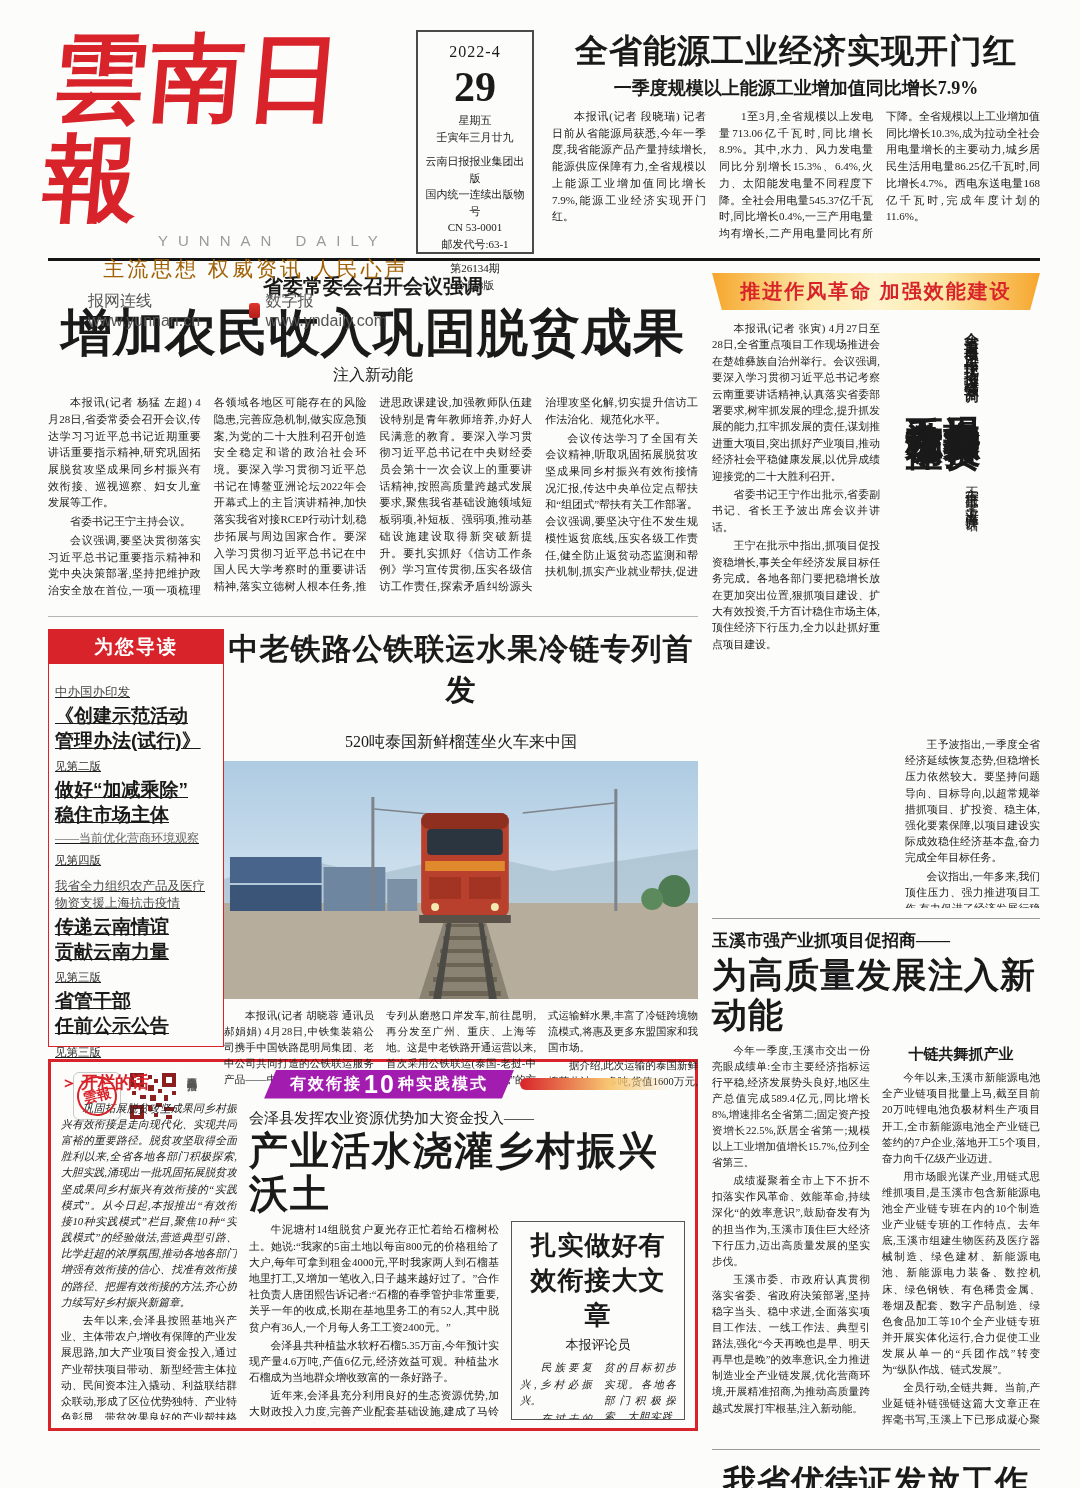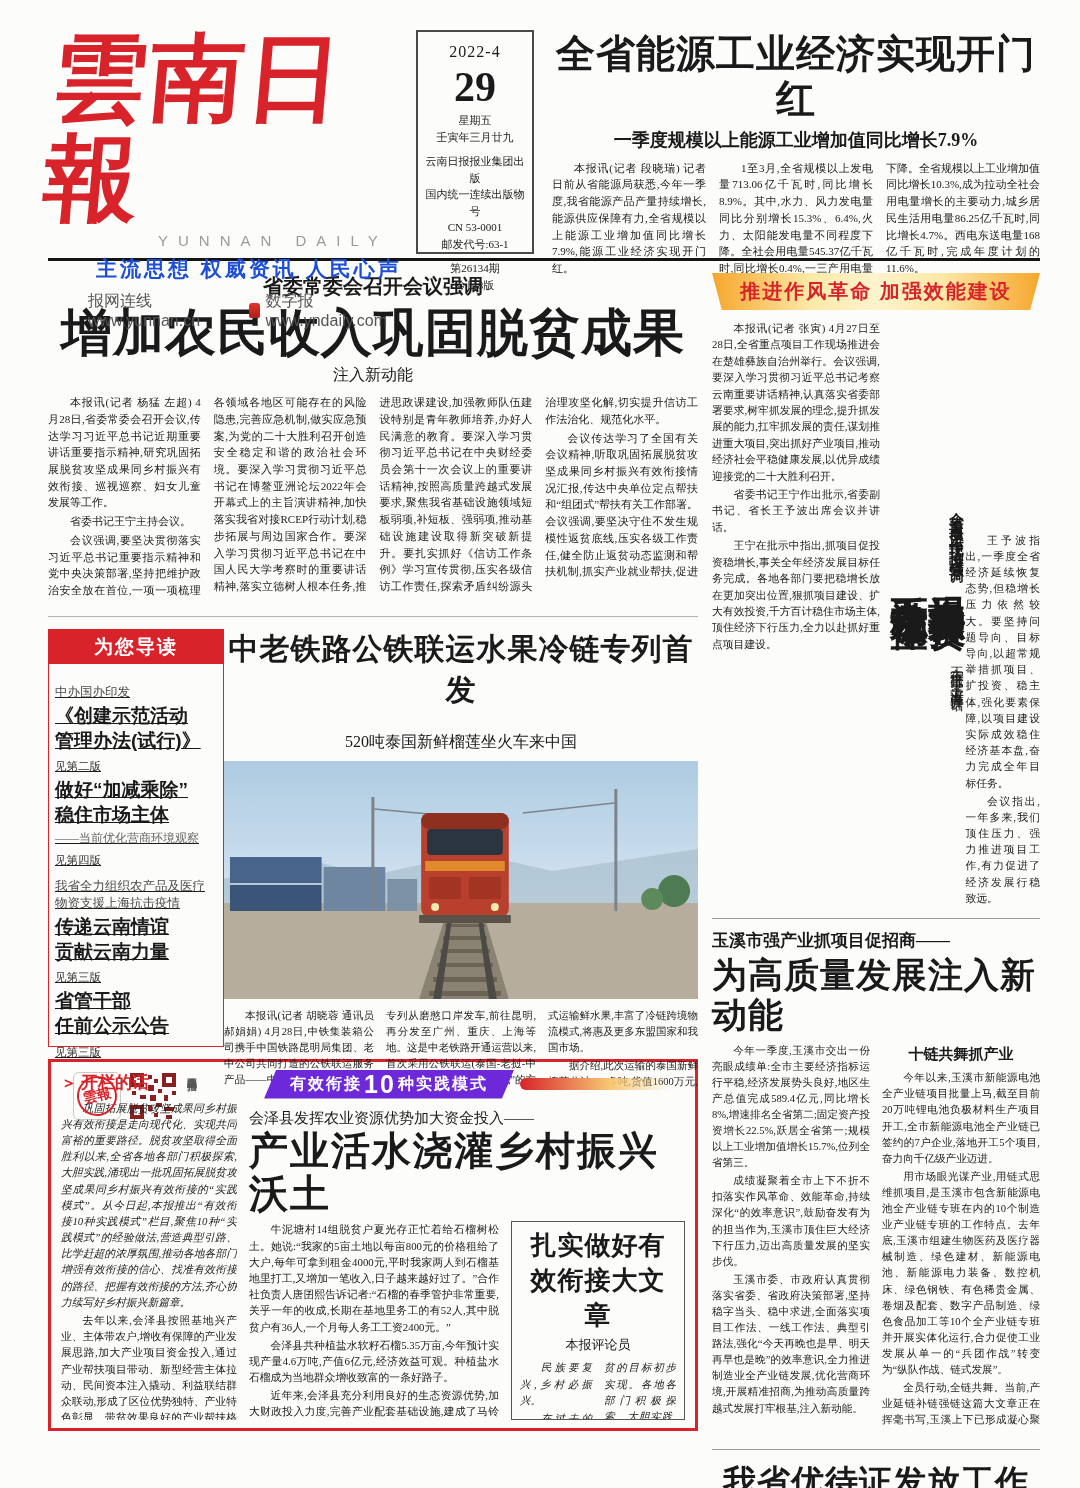--- a/index.html
+++ b/index.html
@@ -7,33 +7,33 @@
         box-sizing:border-box;padding:30px 40px 0 48px;overflow:hidden;
         font-family:"Liberation Serif",serif;color:#1a1a1a;}
   .sans{font-family:"Liberation Sans",sans-serif;}
   p{margin:0 0 2px 0;text-indent:2em;}
   
   .header{display:flex;height:224px;}
   .masthead{width:368px;position:relative;}
   .mast-logo{font-size:95px;font-weight:900;color:#d8232a;line-height:1.05;
              letter-spacing:2px;transform:skewX(-5deg);font-family:"Liberation Serif",serif;}
   .mast-en{font-size:15px;color:#9a9a9a;letter-spacing:10px;margin:2px 0 6px 110px;}
-  .mast-tagline{font-size:21px;font-weight:bold;color:#1d4ed8;letter-spacing:3px;margin-left:48px;}
+  .mast-tagline{font-size:21px;font-weight:normal;color:#a16207;letter-spacing:3px;margin-left:48px;text-align:center;}
   .mast-links{font-size:16px;color:#555;margin:8px 0 0 40px;display:flex;align-items:center;gap:5px;}
   .applogo{width:13px;height:15px;background:linear-gradient(#e2342b,#b01e18);border-radius:3px 3px 2px 2px;display:inline-block;}
   
   .datebox{width:118px;border:2px solid #4a4a4a;box-sizing:border-box;text-align:center;
            padding:8px 4px;font-size:11px;line-height:1.5;flex-shrink:0;}
   .db-month{font-size:16px;letter-spacing:1px;}
   .db-day{font-size:42px;font-weight:bold;line-height:1.1;}
   .db-week{margin-top:2px;}
   .db-sep{height:8px;}
   
   .topstory{flex:1;padding-left:18px;}
-  .ts-head{font-size:39px;font-weight:900;text-align:center;letter-spacing:1px;line-height:1.15;margin-top:2px;}
+  .ts-head{font-size:33px;font-weight:900;text-align:center;letter-spacing:1px;line-height:1.15;margin-top:2px;}
   .ts-sub{font-size:18px;font-weight:bold;text-align:center;margin:6px 0 8px 0;}
   .colbody{font-size:11px;line-height:1.52;text-align:justify;overflow:hidden;}
   .ts-body{column-count:3;column-gap:13px;height:146px;}
   .rule{border-top:3px solid #151515;margin-top:4px;}
   
   .body-row{display:flex;gap:14px;margin-top:12px;}
   .col-main{width:650px;flex-shrink:0;}
   .col-right{flex:1;min-width:0;}
   
   .lead{border-bottom:1px solid #b5b5b5;padding-bottom:10px;}
@@ -66,41 +66,41 @@
   
   .kailan-box{margin-top:12px;border:3px solid #d8232a;box-sizing:border-box;display:flex;gap:12px;
               padding:8px 10px;height:372px;}
   .kl-left{width:176px;flex-shrink:0;overflow:hidden;font-size:10.8px;line-height:1.5;text-align:justify;}
   .kl-header{display:flex;align-items:center;gap:4px;margin-bottom:4px;}
   .kl-arrow{color:#d8232a;font-weight:900;font-size:16px;}
   .kl-title{color:#d8232a;font-size:17px;font-weight:900;font-family:"Liberation Sans",sans-serif;}
   .kl-intro p{font-style:italic;color:#222;}
   .kl-main{flex:1;min-width:0;display:flex;flex-direction:column;}
   .banner-row{display:flex;justify-content:center;align-items:center;gap:6px;}
-  .ribbon{background:#6d28d9;color:#fff;font-weight:900;font-size:16px;letter-spacing:2px;
+  .ribbon{background:#a21caf;color:#fff;font-weight:900;font-size:16px;letter-spacing:2px;
           padding:3px 26px;clip-path:polygon(12px 0,100% 0,calc(100% - 12px) 100%,0 100%);
           font-family:"Liberation Sans",sans-serif;display:flex;align-items:center;gap:2px;}
   .ribbon .num{font-size:25px;font-weight:900;line-height:.9;}
   .swoosh{width:150px;height:12px;border-radius:6px 2px 2px 6px;
           background:linear-gradient(90deg,#d8232a,#f7c873 60%,rgba(247,200,115,0));}
   .ind-kicker{font-size:15px;margin-top:10px;text-indent:0;}
   .ind-head{font-size:39px;font-weight:900;letter-spacing:2px;line-height:1.1;margin:2px 0 6px 0;font-family:"Liberation Sans",sans-serif;}
   .kl-row{display:flex;gap:12px;flex:1;min-height:0;}
   .kl-article{width:250px;flex-shrink:0;overflow:hidden;font-size:10.8px;line-height:1.5;text-align:justify;}
   .editorial{flex:1;min-width:0;border:1px solid #555;padding:6px 8px;box-sizing:border-box;overflow:hidden;}
   .ed-title{font-size:26px;font-weight:900;text-align:center;letter-spacing:1px;font-family:"Liberation Sans",sans-serif;}
   .ed-by{font-size:13px;text-align:center;margin:3px 0 6px 0;}
   .ed-body{column-count:2;column-gap:12px;font-size:10.5px;line-height:1.55;height:168px;font-style:italic;}
   
   .orange-banner{background:linear-gradient(90deg,#f6a62c,#fce9a8 30%,#fdf3cd 50%,#fce9a8 70%,#f6a62c);
                  color:#d8232a;font-size:20px;font-weight:900;text-align:center;padding:5px 0;
                  letter-spacing:2px;clip-path:polygon(0 0,100% 0,97% 100%,3% 100%);font-family:"Liberation Sans",sans-serif;}
   .proj-content{display:flex;gap:10px;margin-top:10px;height:588px;}
   .proj-body{width:168px;flex-shrink:0;font-size:10.8px;line-height:1.52;text-align:justify;overflow:hidden;}
-  .proj-side{flex:1;min-width:0;display:flex;flex-direction:row;align-items:flex-end;}
+  .proj-side{flex:1;min-width:0;display:flex;flex-direction:column;align-items:flex-start;margin-left:15px;}
   .vert-wrap{writing-mode:vertical-rl;height:408px;display:flex;gap:6px;}
   .v-kicker{font-size:14.5px;font-weight:bold;letter-spacing:4px;}
   .v-head{font-size:37px;font-weight:900;line-height:1.02;white-space:pre-line;letter-spacing:2px;font-family:"Liberation Sans",sans-serif;}
   .v-byline{font-size:13.5px;padding-top:64px;letter-spacing:2px;}
   .proj-cont{font-size:10.8px;line-height:1.5;text-align:justify;overflow:hidden;flex:1;margin-top:8px;width:100%;}
   .rdivider{border-top:1px solid #9a9a9a;margin:10px 0;}
   .yx-kicker{font-size:17px;font-weight:bold;}
   .yx-head{font-size:35px;font-weight:900;letter-spacing:1px;line-height:1.15;margin:3px 0 7px 0;font-family:"Liberation Sans",sans-serif;}
   .yx-body{column-count:2;column-gap:12px;height:396px;font-size:10.6px;}
   .subhead{font-weight:900;text-align:center;font-size:15px;text-indent:0;margin:5px 0;font-family:"Liberation Sans",sans-serif;}

